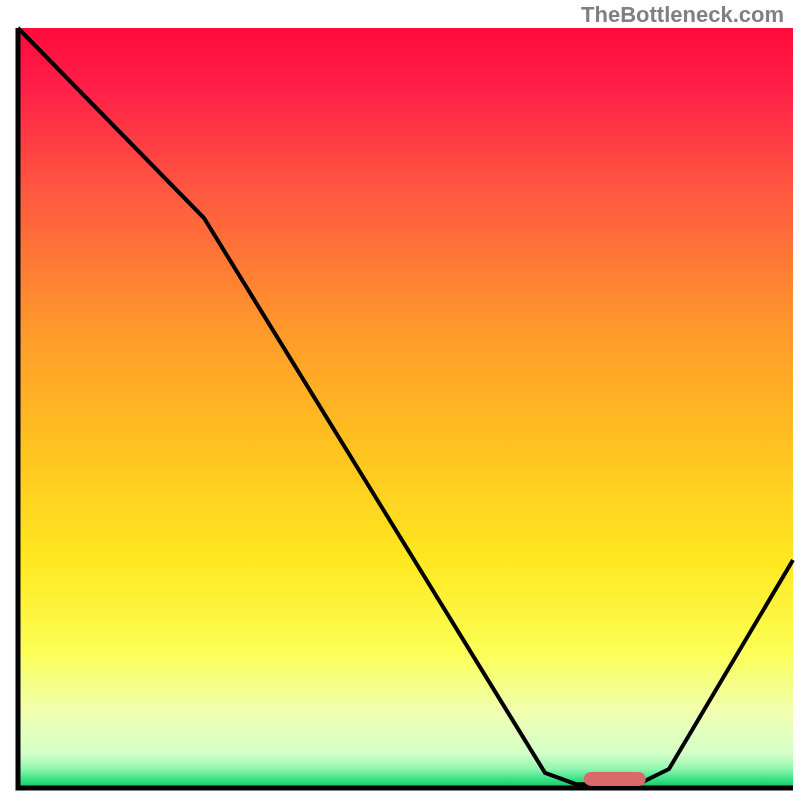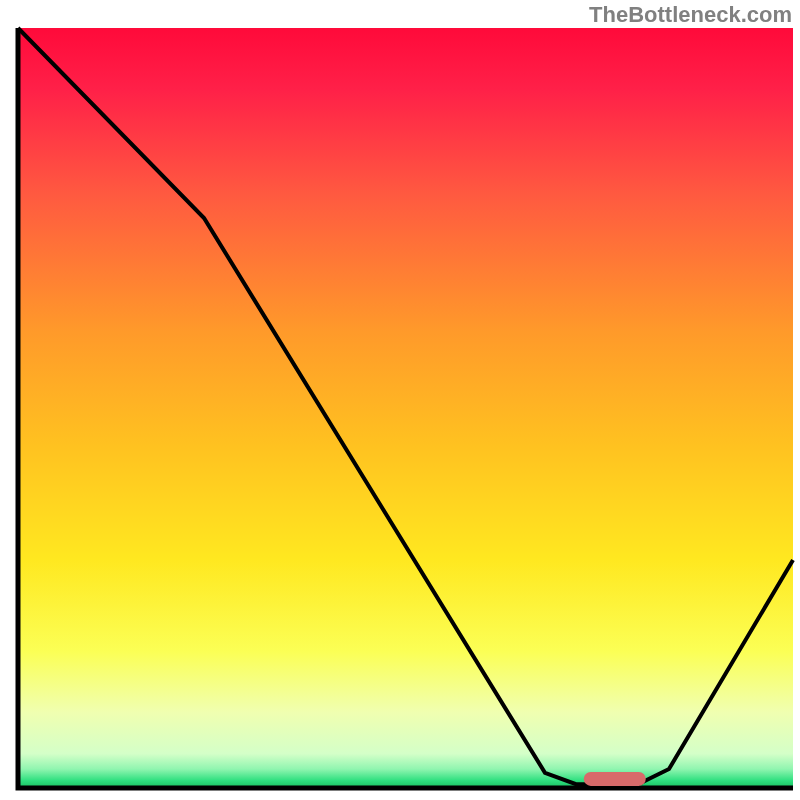--- a/index.html
+++ b/index.html
@@ -11,21 +11,21 @@
     font-family: Arial, Helvetica, sans-serif;
   }
   .container {
     position: relative;
     width: 800px;
     height: 800px;
   }
   .watermark {
     position: absolute;
     top: 2px;
-    right: 8px;
+    right: 16px;
     font-size: 22px;
     font-weight: 600;
     color: #808080;
     z-index: 10;
   }
   svg {
     display: block;
   }
 </style>
 </head>

